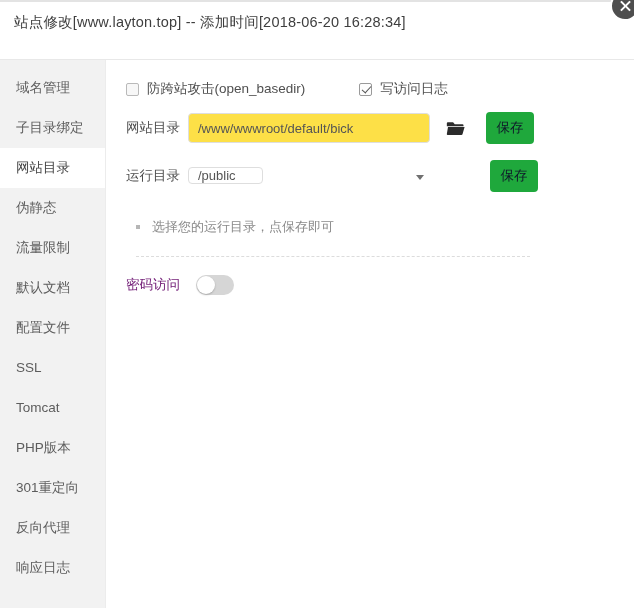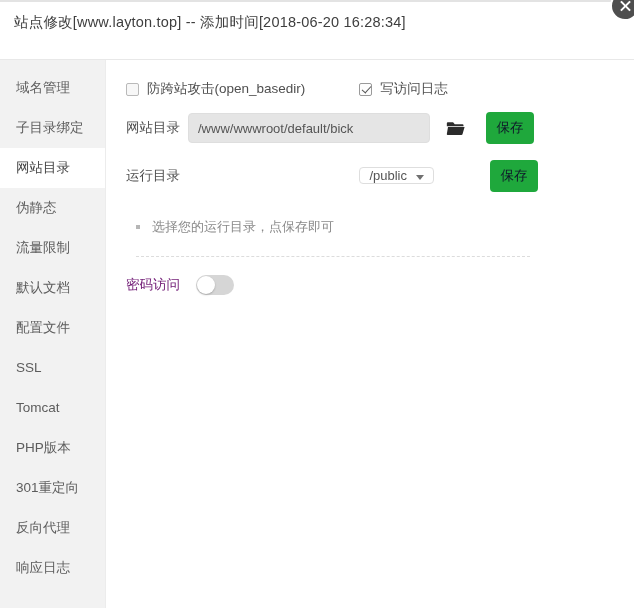--- a/index.html
+++ b/index.html
@@ -167,33 +167,32 @@
     color: #4f4f4f;
     width: 62px;
     flex: 0 0 62px;
     white-space: nowrap;
   }
   .text-input {
     width: 242px;
     height: 30px;
     border: 1px solid #dedede;
     border-radius: 4px;
-    background: #e5e5e5;
+    background: #fde047;
     font-size: 13px;
     color: #555555;
     padding: 0 9px;
     box-sizing: border-box;
     outline: none;
     font-family: inherit;
   }
   .select-wrap {
     position: relative;
     width: 246px;
     flex: 0 0 246px;
-    text-align: right;
   }
   .select-input {
     width: 246px;
     height: 30px;
     border: 1px solid #dedede;
     border-radius: 4px;
     background: #ffffff;
     font-size: 13px;
     color: #555555;
     padding: 0 26px 0 9px;

